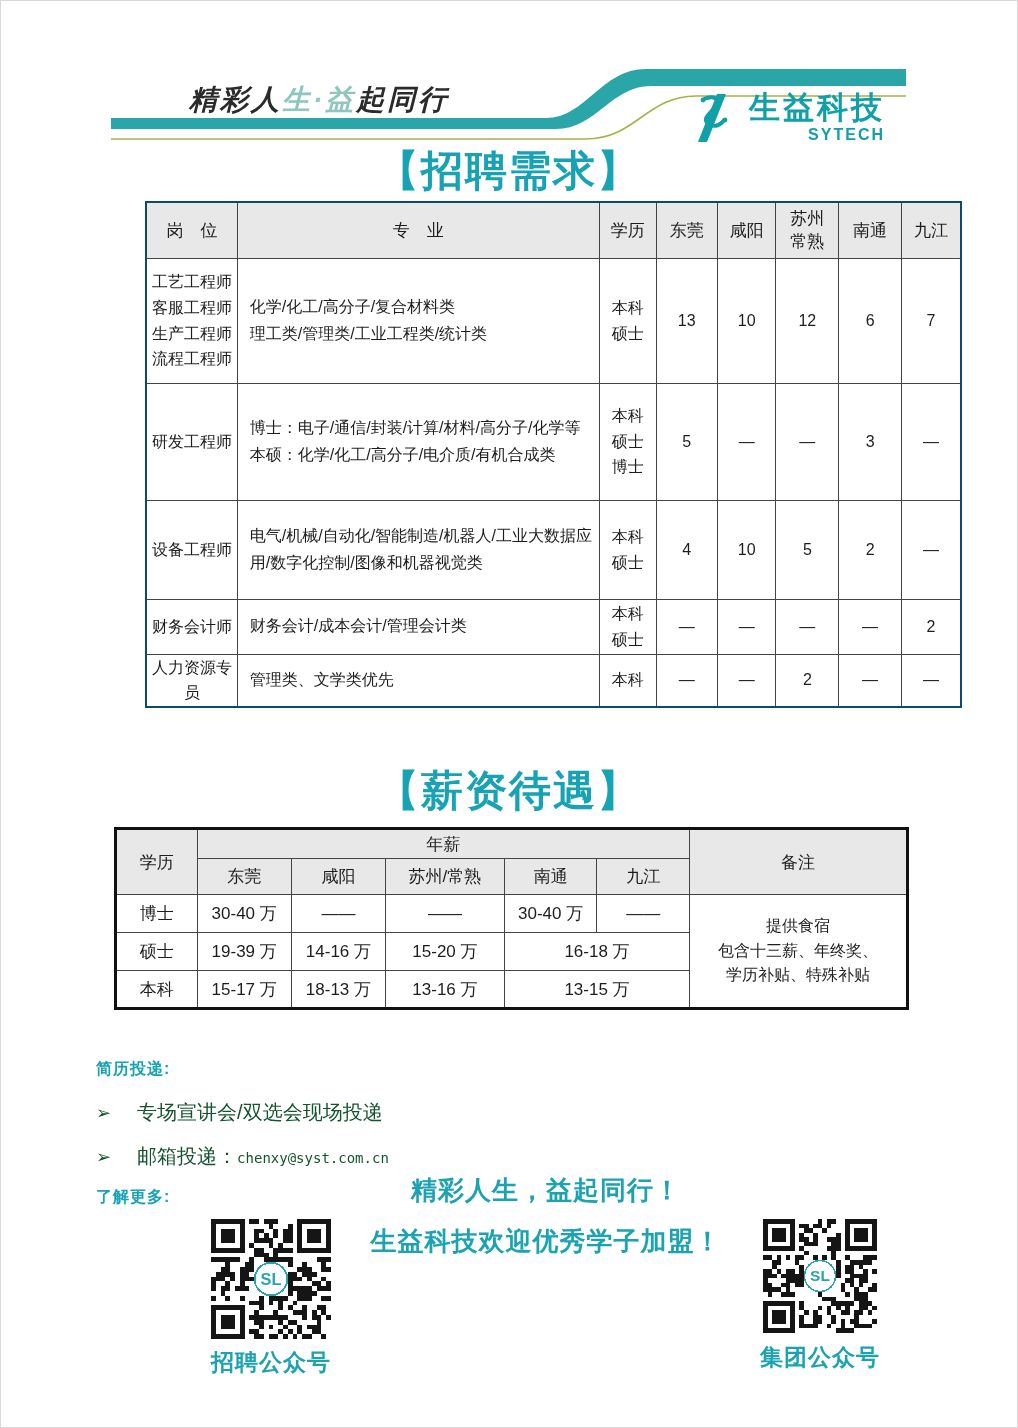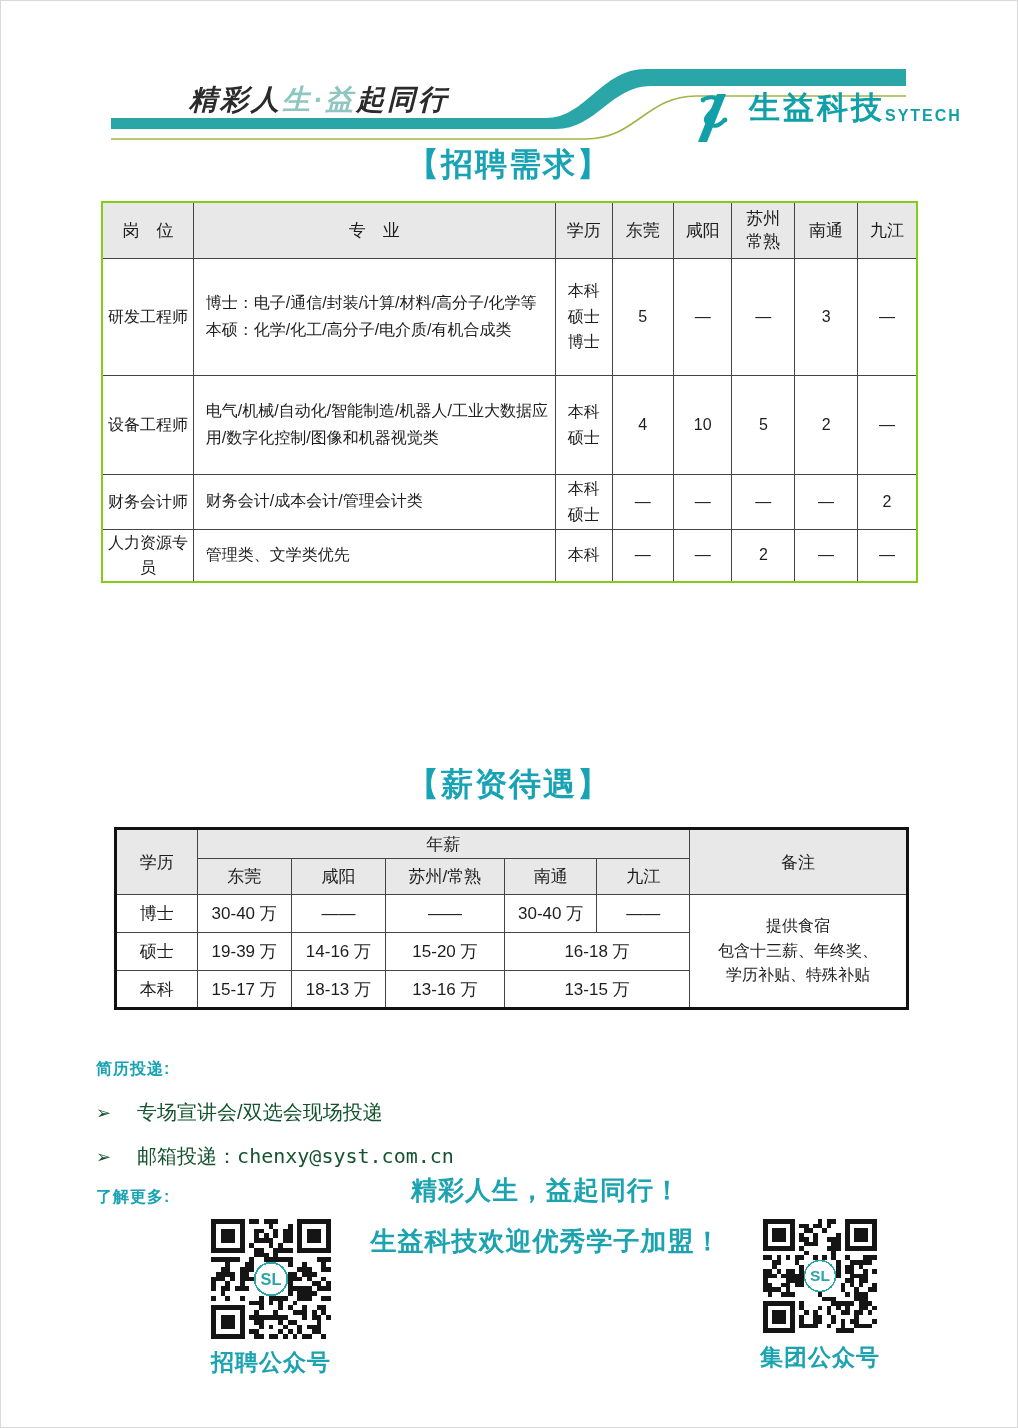--- a/index.html
+++ b/index.html
@@ -12,38 +12,38 @@
 
   
   .band-svg { position:absolute; left:0; top:55px; width:1018px; height:110px; }
   .tagline {
     position:absolute; left:188px; top:80px; font-size:28px; font-weight:bold;
     font-style:italic; letter-spacing:3px; color:#2b2b2b; white-space:nowrap;
   }
   .tagline .hl { color:#8fc7c0; }
   .logo { position:absolute; left:686px; top:90px; display:flex; align-items:flex-start; }
   .logo-icon { width:54px; height:54px; margin-right:8px; }
-  .logo-text-wrap { display:flex; flex-direction:row; align-items:flex-end; }
+  .logo-text-wrap { display:flex; flex-direction:column; align-items:flex-end; }
   .logo-cn { font-size:31px; font-weight:bold; color:#12a0a8; letter-spacing:3px; line-height:1.1; }
   .logo-en { font-size:16px; font-weight:bold; color:#12a0a8; letter-spacing:2px; line-height:1.2; }
 
   .sec-title {
     position:absolute; left:0; width:100%; text-align:center;
-    font-size:32px; font-weight:bold; color:#17a3b3; letter-spacing:2px;
+    font-size:42px; font-weight:bold; color:#17a3b3; letter-spacing:2px;
   }
   .sec-title.t-recruit { top:142px; }
   .sec-title.t-salary { top:762px; }
 
   
   table { border-collapse:collapse; table-layout:fixed; background:#fff; }
   td, th { border:1px solid #444; text-align:center; vertical-align:middle;
            white-space:pre-line; font-weight:normal; }
 
   .t1 { position:absolute; left:100px; top:200px; width:817px; font-size:16px; }
-  .t1 { border:2px solid #84cc16; }
+  .t1 { border:2px solid #0c4a6e;margin-left:44px; }
   .t1 th { background:#e8e8e8; font-size:17px; height:56px; }
   .t1 td.major { text-align:left; padding:4px 6px 4px 12px; line-height:1.65; }
   .t1 td { line-height:1.6; }
   .t1 tr.r1 td { height:125px; }
   .t1 tr.r2 td { height:117px; }
   .t1 tr.r3 td { height:99px; }
   .t1 tr.r4 td { height:55px; }
   .t1 tr.r5 td { height:55px; }
   .t1 tr.r6 td { height:41px; }
 
@@ -52,21 +52,21 @@
   .t2 th { background:#e8e8e8; }
   .t2 tr.h1 th { height:30px; font-size:17px; }
   .t2 tr.h2 th { height:36px; }
   .t2 tbody td { height:38px; }
   .t2 td.remark { line-height:1.55; font-size:16px; }
 
   
   .blk-title { position:absolute; left:95px; font-size:16px; font-weight:bold; color:#17a3b3; letter-spacing:1px; }
   .bullet { position:absolute; left:95px; font-size:20px; color:#14532d; }
   .bullet .arrow { margin-right:26px; font-size:18px; }
-  .bullet .email { font-family:"DejaVu Sans Mono","Liberation Mono",monospace; font-size:20px; }
+  .bullet .email { font-family:"DejaVu Sans Mono","Liberation Mono",monospace; font-size:14px; }
 
   .qr { position:absolute; width:120px; height:120px; }
   .qr-left { left:210px; top:1218px; }
   .qr-right { left:762px; top:1218px; width:114px; height:114px; }
   .qr-caption { position:absolute; font-size:23px; font-weight:bold; color:#1ca3b0; letter-spacing:1px; }
   .cap-left { left:207px; top:1346px; width:126px; text-align:center; }
   .cap-right { left:756px; top:1341px; width:126px; text-align:center; }
 
   .slogan { position:absolute; left:360px; top:1164px; width:370px; text-align:center;
             font-size:26px; font-weight:bold; color:#1ca3b0; line-height:1.95; letter-spacing:1px; }
@@ -116,20 +116,35 @@
         <th>学历</th>
         <th>东莞</th>
         <th>咸阳</th>
         <th>苏州
 常熟</th>
         <th>南通</th>
         <th>九江</th>
       </tr>
     </thead>
     <tbody>
+      <tr class="r1">
+        <td>工艺工程师
+客服工程师
+生产工程师
+流程工程师</td>
+        <td class="major">化学/化工/高分子/复合材料类
+理工类/管理类/工业工程类/统计类</td>
+        <td>本科
+硕士</td>
+        <td>13</td>
+        <td>10</td>
+        <td>12</td>
+        <td>6</td>
+        <td>7</td>
+      </tr>
       <tr class="r2">
         <td>研发工程师</td>
         <td class="major">博士：电子/通信/封装/计算/材料/高分子/化学等
 本硕：化学/化工/高分子/电介质/有机合成类</td>
         <td>本科
 硕士
 博士</td>
         <td>5</td>
         <td>—</td>
         <td>—</td>

